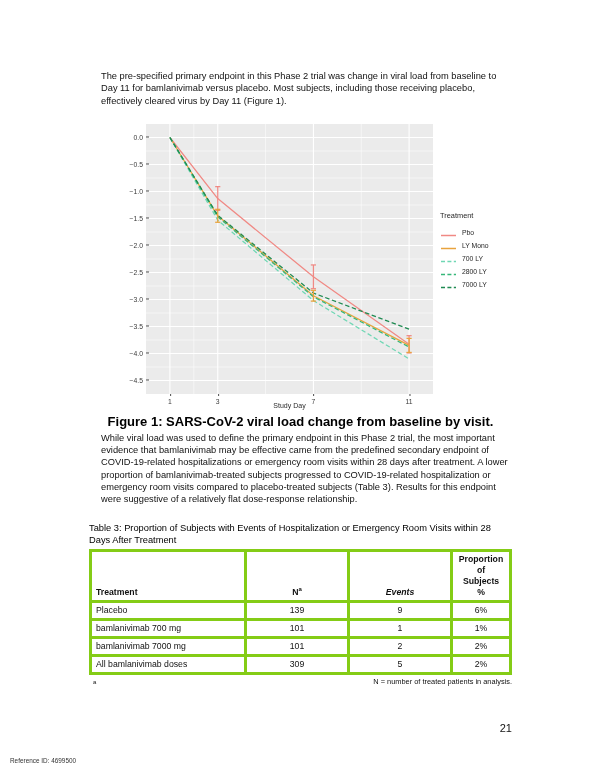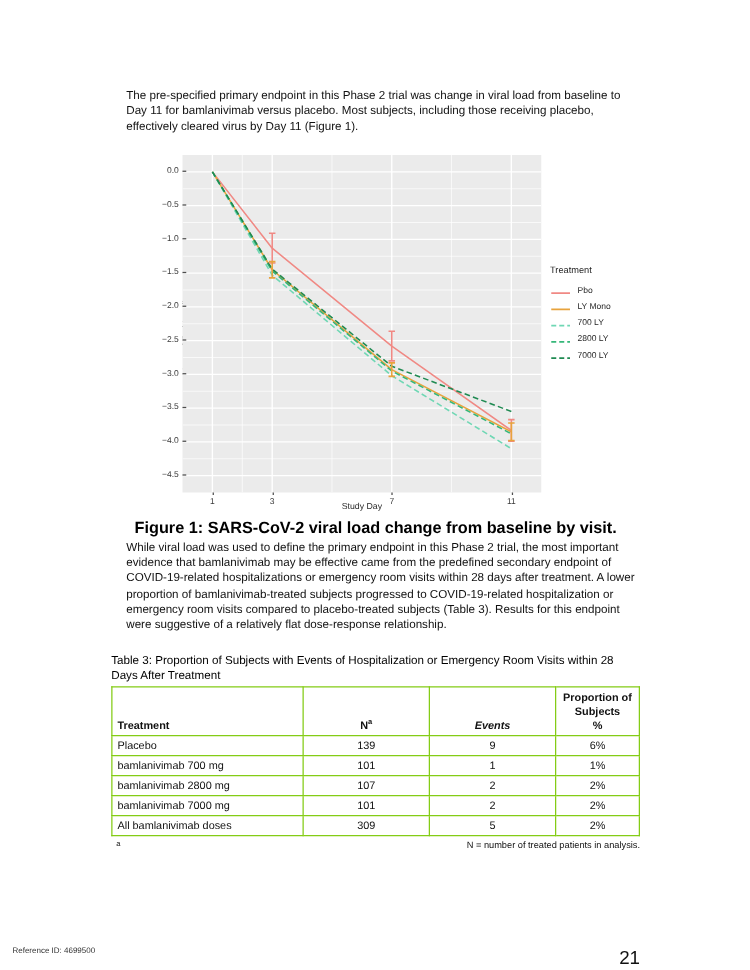--- a/index.html
+++ b/index.html
@@ -163,21 +163,21 @@
     margin: 0 0 3px 0;
     color: #000;
   }
   table.data {
     border-collapse: collapse;
     width: 423px;
     font-size: 8.7px;
     color: #111;
   }
   table.data th, table.data td {
-    border: 1px solid #84cc16;
+    border: 3px solid #84cc16;
     padding: 2px 4px;
     line-height: 11px;
   }
   table.data th {
     font-weight: bold;
     text-align: center;
     vertical-align: bottom;
     height: 34px;
   }
   table.data th.th-treatment {
@@ -196,22 +196,22 @@
     display: flex;
     gap: 6px;
     padding-left: 4px;
     justify-content: space-between;
   }
   .footnote .mark { font-size: 6px; line-height: 10px; }
 
   .page-number {
     position: absolute;
     right: 88px;
-    top: 758px;
-    font-size: 15px;
+    top: 722px;
+    font-size: 11px;
     color: #111;
     text-align: center;
   }
   .ref-id {
     position: absolute;
     left: 10px;
     top: 757px;
     font-size: 6.4px;
     color: #333;
   }
@@ -364,26 +364,20 @@
             <td class="c-num">9</td>
             <td class="c-num">6%</td>
           </tr>
           <tr>
             <td class="c-treat">bamlanivimab 700 mg</td>
             <td class="c-num">101</td>
             <td class="c-num">1</td>
             <td class="c-num">1%</td>
           </tr>
           <tr>
-            <td class="c-treat">bamlanivimab 2800 mg</td>
-            <td class="c-num">107</td>
-            <td class="c-num">2</td>
-            <td class="c-num">2%</td>
-          </tr>
-          <tr>
             <td class="c-treat">bamlanivimab 7000 mg</td>
             <td class="c-num">101</td>
             <td class="c-num">2</td>
             <td class="c-num">2%</td>
           </tr>
           <tr>
             <td class="c-treat">All bamlanivimab doses</td>
             <td class="c-num">309</td>
             <td class="c-num">5</td>
             <td class="c-num">2%</td>

